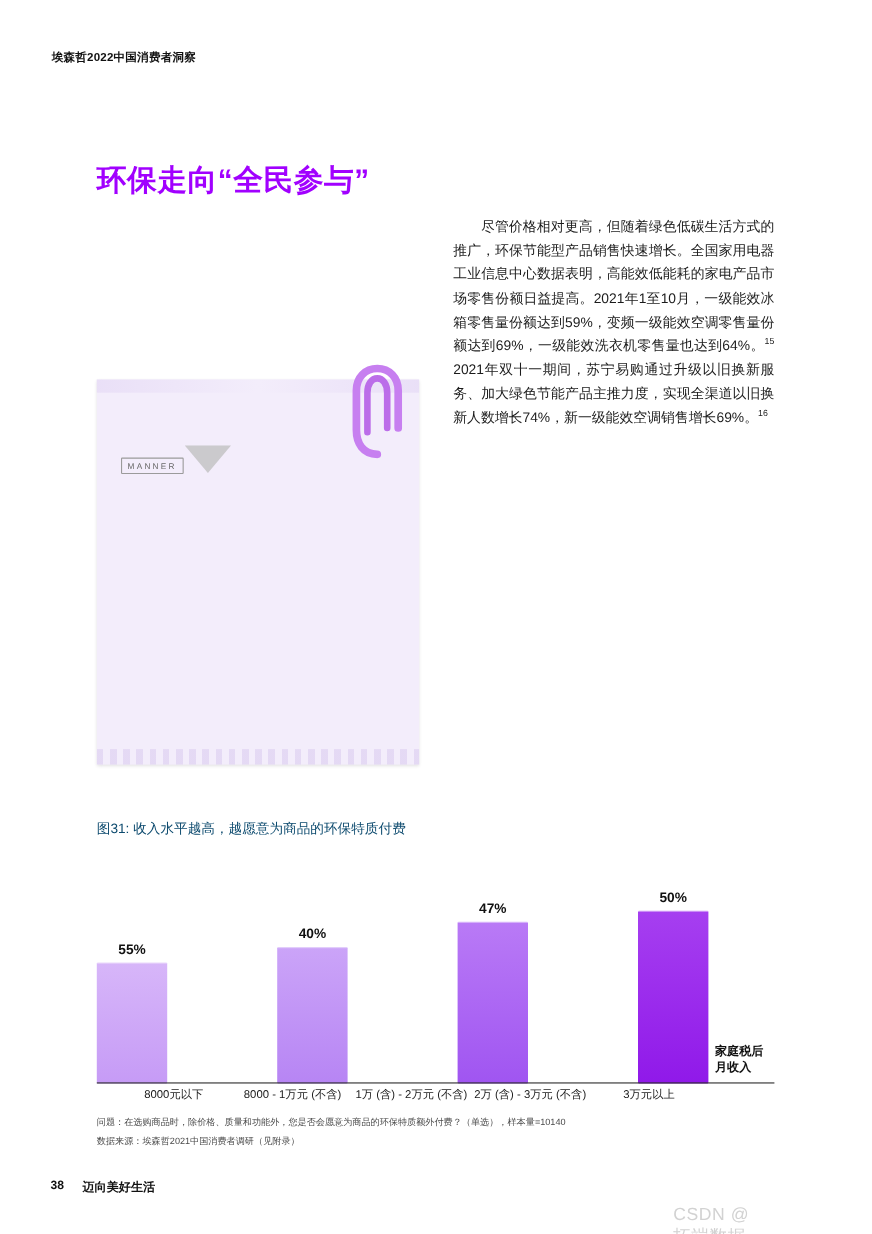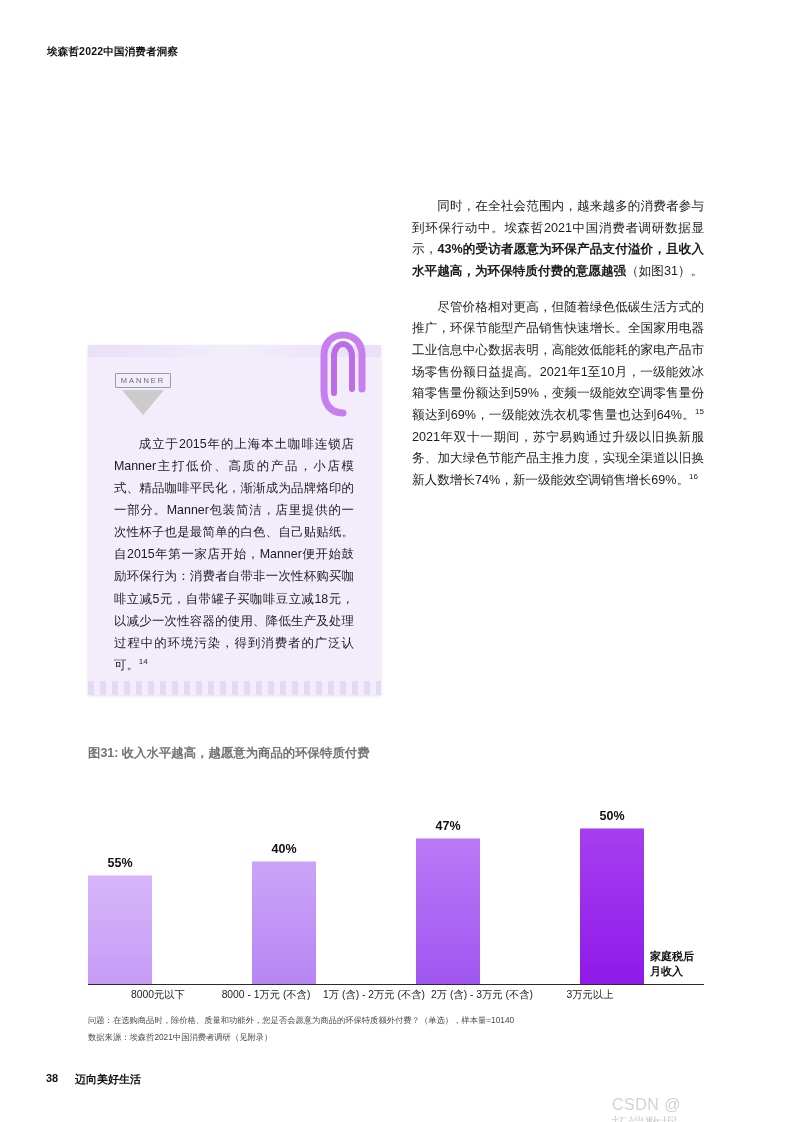--- a/index.html
+++ b/index.html
@@ -51,21 +51,21 @@
     background:linear-gradient(90deg,#e7dcf6 0,#f3edfb 50%,#e7dcf6 100%);
     opacity:.8;
   }
   .quote-card:after{
     content:"";position:absolute;left:0;bottom:0;width:100%;height:14px;
     background:repeating-linear-gradient(90deg,#e2d6f3 0 6px,#f3edfb 6px 12px);
     opacity:.85;
   }
   .logo-badge{
     position:absolute;left:22px;top:28px;width:66px;height:58px;
-    display:flex;flex-direction:column;align-items:center;justify-content:flex-start;
+    display:flex;align-items:flex-end;justify-content:flex-start;
   }
   .logo-badge .lbl{
     font-size:7.5px;letter-spacing:2px;color:#6a6a6a;border:1px solid #9b9b9b;
     padding:2px 5px;border-radius:1px;
   }
   .logo-badge .tri{
     width:0;height:0;border-left:22px solid transparent;border-right:22px solid transparent;
     border-top:26px solid transparent;margin-top:2px;
     position:relative;
   }
@@ -80,21 +80,21 @@
   }
   .quote-text{
     position:absolute;left:26px;top:88px;width:240px;
     font-size:12.4px;line-height:1.78;color:#1b1b1b;text-align:justify;
     text-indent:2em;
   }
 
   
   .chart-title{
     position:absolute;left:88px;top:745px;
-    font-size:12.4px;font-weight:bold;color:#737373;
+    font-size:12.4px;font-weight:normal;color:#0c4a6e;
   }
   .chart{
     position:absolute;left:88px;top:770px;width:616px;height:215px;
   }
   .bars{
     position:absolute;left:0;bottom:0;width:556px;height:200px;
     display:flex;align-items:flex-end;justify-content:space-between;
   }
   .bar-wrap{width:64px;display:flex;flex-direction:column;align-items:center;}
   .bar-val{font-size:12.5px;font-weight:bold;margin-bottom:5px;color:#111;}
@@ -132,36 +132,35 @@
     font-size:16px;color:#d2d2d2;letter-spacing:.5px;
   }
 </style>
 </head>
 <body>
 
 <div class="page">
 
   <div class="running-head">埃森哲2022中国消费者洞察</div>
 
+  <h1 class="title">环保走向“全民参与”</h1>
 
 
   <div class="quote-card">
     <div class="logo-badge">
       <span class="lbl">MANNER</span>
       <span class="tri"></span>
     </div>
     <svg class="clip" viewBox="0 0 46 86">
       <path d="M23 82 C10 82 4 72 4 60 L4 24 C4 12 12 4 23 4 C34 4 42 12 42 24 L42 58" fill="none" stroke="#c77ff0" stroke-width="7" stroke-linecap="round"></path>
       <path d="M32 58 L32 26 C32 18 28 13 23 13 C18 13 14 18 14 26 L14 62" fill="none" stroke="#b866e8" stroke-width="6" stroke-linecap="round" opacity=".95"></path>
     </svg>
-    <div class="quote-text"><span>成立于2015年的上海本土咖啡连锁店Manner主打低价、高质的产品，小店模式、精品咖啡平民化，渐渐成为品牌烙印的一部分。Manner包装简洁，店里提供的一次性杯子也是最简单的白色、自己贴贴纸。自2015年第一家店开始，Manner便开始鼓励环保行为：消费者自带非一次性杯购买咖啡立减5元，自带罐子买咖啡豆立减18元，以减少一次性容器的使用、降低生产及处理过程中的环境污染，得到消费者的广泛认可。</span><sup>14</sup></div>
   </div>
 
   <div class="col col-right">
-    <p><span>同时，在全社会范围内，越来越多的消费者参与到环保行动中。埃森哲2021中国消费者调研数据显示，</span><b>43%的受访者愿意为环保产品支付溢价，且收入水平越高，为环保特质付费的意愿越强</b><span>（如图31）。</span></p>
     <p><span>尽管价格相对更高，但随着绿色低碳生活方式的推广，环保节能型产品销售快速增长。全国家用电器工业信息中心数据表明，高能效低能耗的家电产品市场零售份额日益提高。2021年1至10月，一级能效冰箱零售量份额达到59%，变频一级能效空调零售量份额达到69%，一级能效洗衣机零售量也达到64%。</span><sup>15</sup><span> 2021年双十一期间，苏宁易购通过升级以旧换新服务、加大绿色节能产品主推力度，实现全渠道以旧换新人数增长74%，新一级能效空调销售增长69%。</span><sup>16</sup></p>
   </div>
 
   <div class="chart-title">图31: 收入水平越高，越愿意为商品的环保特质付费</div>
 
   <div class="chart">
     <div class="bars">
 
       <div class="bar-wrap">
         <div class="bar-val">55%</div>

